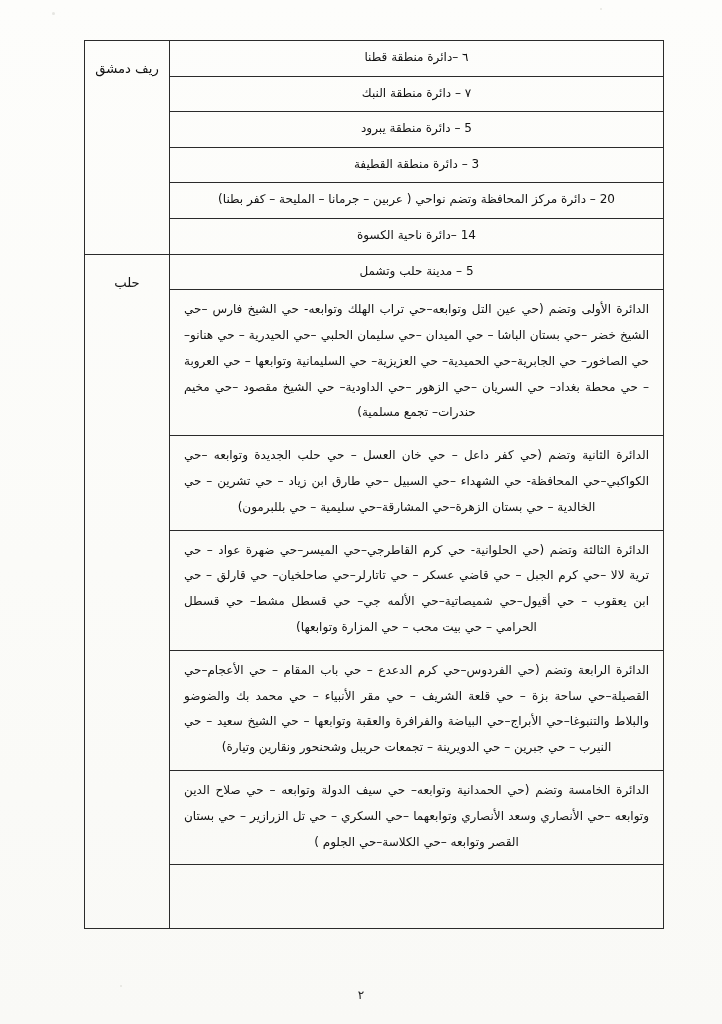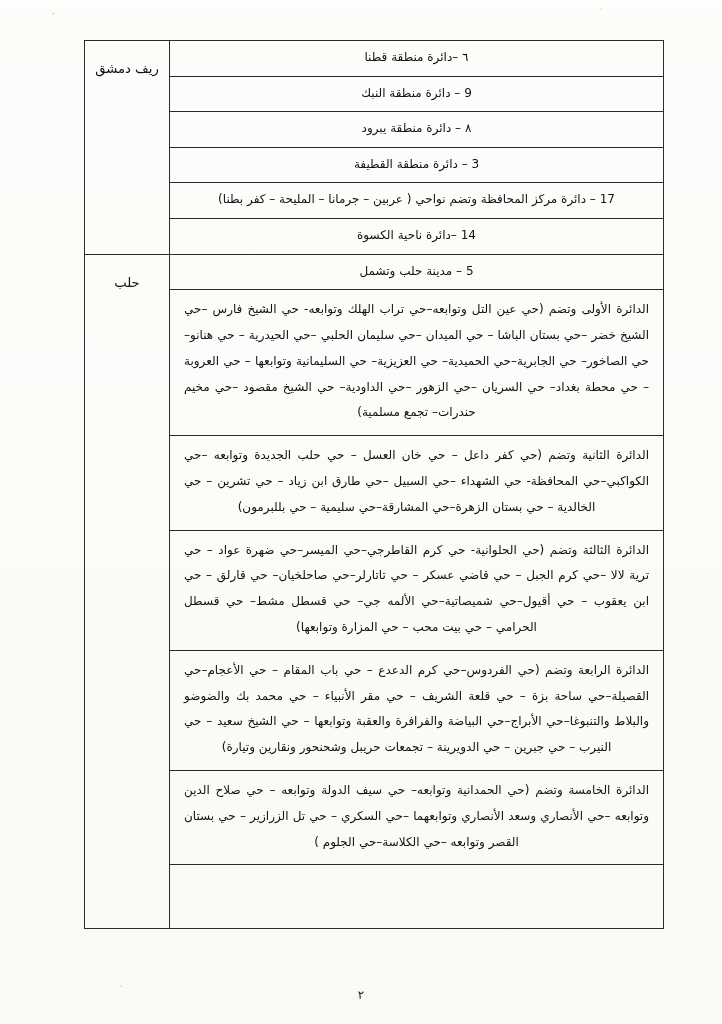--- a/index.html
+++ b/index.html
@@ -94,33 +94,33 @@
     <tbody>
 
       <tr>
         <td class="row-cell center-line">٦ –دائرة منطقة قطنا</td>
         <td class="gov-cell" rowspan="6">
           <span class="gov-label">ريف دمشق</span>
         </td>
       </tr>
 
       <tr>
-        <td class="row-cell center-line">9 – دائرة منطقة النبك</td>
+        <td class="row-cell center-line">٧ – دائرة منطقة النبك</td>
       </tr>
 
       <tr>
-        <td class="row-cell center-line">٨ – دائرة منطقة يبرود</td>
+        <td class="row-cell center-line">5 – دائرة منطقة يبرود</td>
       </tr>
 
       <tr>
         <td class="row-cell center-line">3 – دائرة منطقة القطيفة</td>
       </tr>
 
       <tr>
-        <td class="row-cell center-line">17 – دائرة مركز المحافظة وتضم نواحي ( عربين – جرمانا – المليحة – كفر بطنا)</td>
+        <td class="row-cell center-line">20 – دائرة مركز المحافظة وتضم نواحي ( عربين – جرمانا – المليحة – كفر بطنا)</td>
       </tr>
 
       <tr>
         <td class="row-cell center-line">14 –دائرة ناحية الكسوة</td>
       </tr>
 
       <tr>
         <td class="row-cell center-line">5 – مدينة حلب وتشمل</td>
         <td class="gov-cell" rowspan="7">
           <span class="gov-label">حلب</span>

